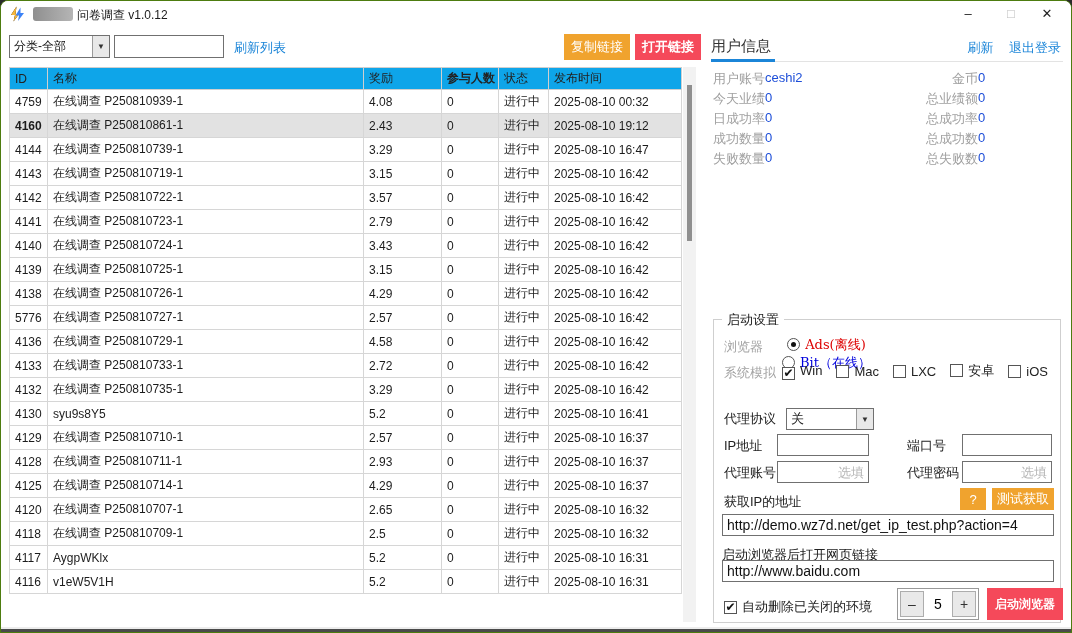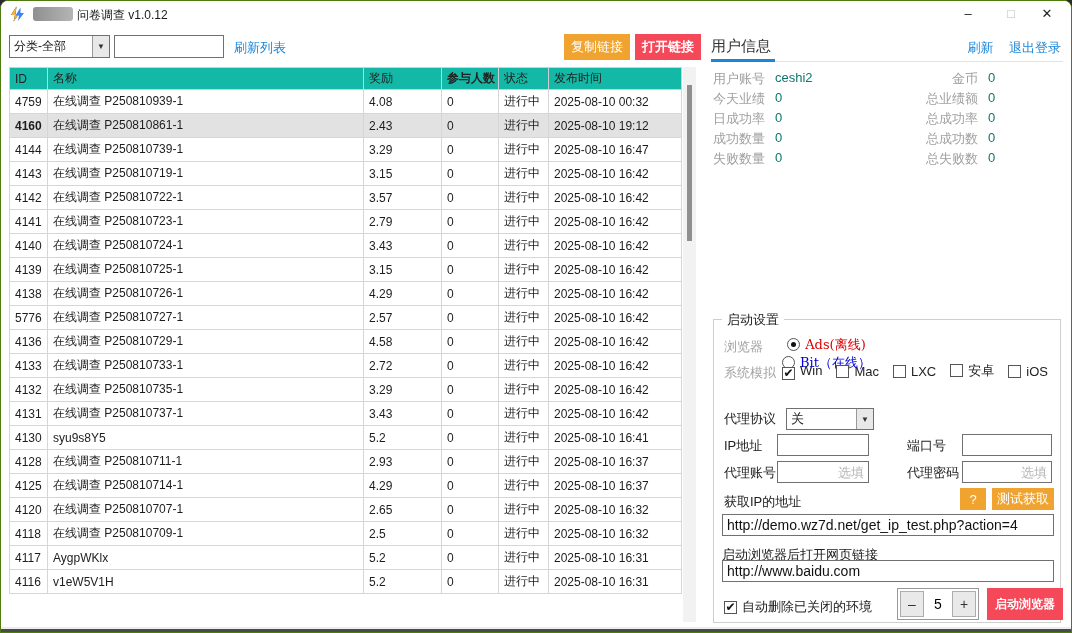--- a/index.html
+++ b/index.html
@@ -29,40 +29,40 @@
   .link { color:#1b85d8; font-size:13px; text-decoration:none; cursor:pointer; }
   .refresh-list { position:absolute; left:233px; top:38px; }
   .btn { position:absolute; border:none; color:#fff; font-size:13px; cursor:pointer; }
   .copy-btn  { left:563px; top:33px; width:66px; height:26px; background:#f0a32e; }
   .open-btn  { left:634px; top:33px; width:66px; height:26px; background:#f5495a; font-weight:bold; }
   
   .tbl { position:absolute; left:8px; top:66px; width:672px; border-collapse:collapse;
     table-layout:fixed; font-size:12px; }
   .tbl th, .tbl td { border:1px solid #d6d6d6; height:24px; padding:0 5px; text-align:left;
     white-space:nowrap; overflow:hidden; color:#1c1c1c; }
-  .tbl th { background:#14b8a6; height:22px; font-weight:normal; border-color:#cfcfcf; color:#222; }
+  .tbl th { background:#0ea5e9; height:22px; font-weight:normal; border-color:#cfcfcf; color:#222; }
   .tbl th:nth-child(4) { font-weight:bold; }
   .tbl tr.selected td { background:#e2e2e2; }
   .tbl tr.selected td:first-child { font-weight:bold; }
   .col-id{width:38px} .col-name{width:316px} .col-reward{width:78px}
   .col-part{width:57px} .col-status{width:50px} .col-time{width:133px}
   .vscroll { position:absolute; left:682px; top:66px; width:13px; height:555px; background:#f2f2f2; }
   .vthumb { position:absolute; left:4px; top:18px; width:5px; height:156px; background:#8f8f8f; }
   
   .rpanel { position:absolute; left:710px; top:34px; width:352px; height:592px; }
   .panel-title { position:absolute; left:0; top:2px; font-size:15px; color:#333; }
   .panel-links { position:absolute; right:2px; top:4px; font-size:13px; }
   .panel-links .link { margin-left:12px; }
   .panel-divider { position:absolute; left:0; right:0; top:26px; height:1px; background:#e3e3e3; }
   .panel-divider-blue { position:absolute; left:0; top:24px; width:64px; height:3px; background:#1b85d8; }
   .info-grid { position:absolute; left:2px; right:0; top:34px; }
   .info-row { display:flex; height:20px; align-items:center; font-size:13px; }
   .info-cell { flex:1; display:flex; }
   .info-label { color:#a0a0a0; }
-  .info-value { color:#0f766e; margin-left:10px; }
+  .info-value { color:#1d4ed8; }
   .info-cell.right .info-label { width:90px; text-align:right; }
   
   .groupbox { position:absolute; left:2px; top:284px; width:348px; height:304px;
     border:1px solid #cfcfcf; }
   .legend { position:absolute; left:8px; top:-9px; background:#fff; padding:0 5px;
     font-size:13px; color:#222; }
   .grow { position:absolute; font-size:13px; color:#222; display:flex; align-items:center; }
   .glabel { color:#a3a3a3; }
   .glabel.dark { color:#222; }
   .radio { display:inline-block; width:13px; height:13px; border:1px solid #555;
@@ -238,34 +238,34 @@
         </tr>
         <tr>
           <td>4132</td>
           <td>在线调查 P250810735-1</td>
           <td>3.29</td>
           <td>0</td>
           <td>进行中</td>
           <td>2025-08-10 16:42</td>
         </tr>
         <tr>
-          <td>4131</td>
-          <td>在线调查 P250810737-1</td>
-          <td>3.43</td>
-          <td>0</td>
-          <td>进行中</td>
-          <td>2025-08-10 16:42</td>
-        </tr>
-        <tr>
           <td>4130</td>
           <td>syu9s8Y5</td>
           <td>5.2</td>
           <td>0</td>
           <td>进行中</td>
           <td>2025-08-10 16:41</td>
+        </tr>
+        <tr>
+          <td>4129</td>
+          <td>在线调查 P250810710-1</td>
+          <td>2.57</td>
+          <td>0</td>
+          <td>进行中</td>
+          <td>2025-08-10 16:37</td>
         </tr>
         <tr>
           <td>4128</td>
           <td>在线调查 P250810711-1</td>
           <td>2.93</td>
           <td>0</td>
           <td>进行中</td>
           <td>2025-08-10 16:37</td>
         </tr>
         <tr>

